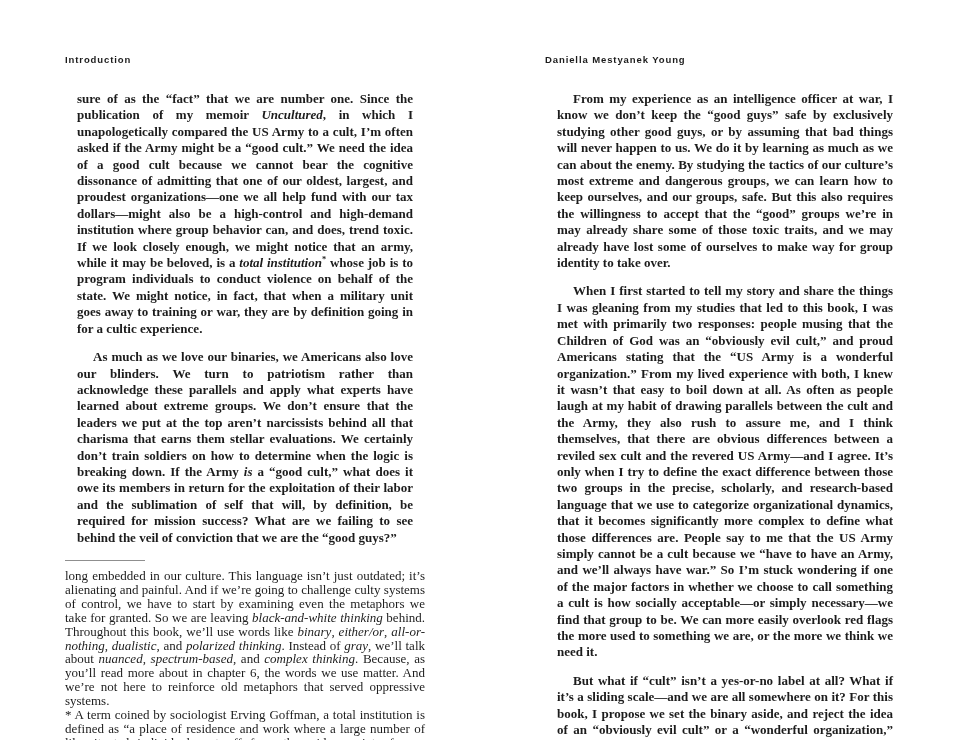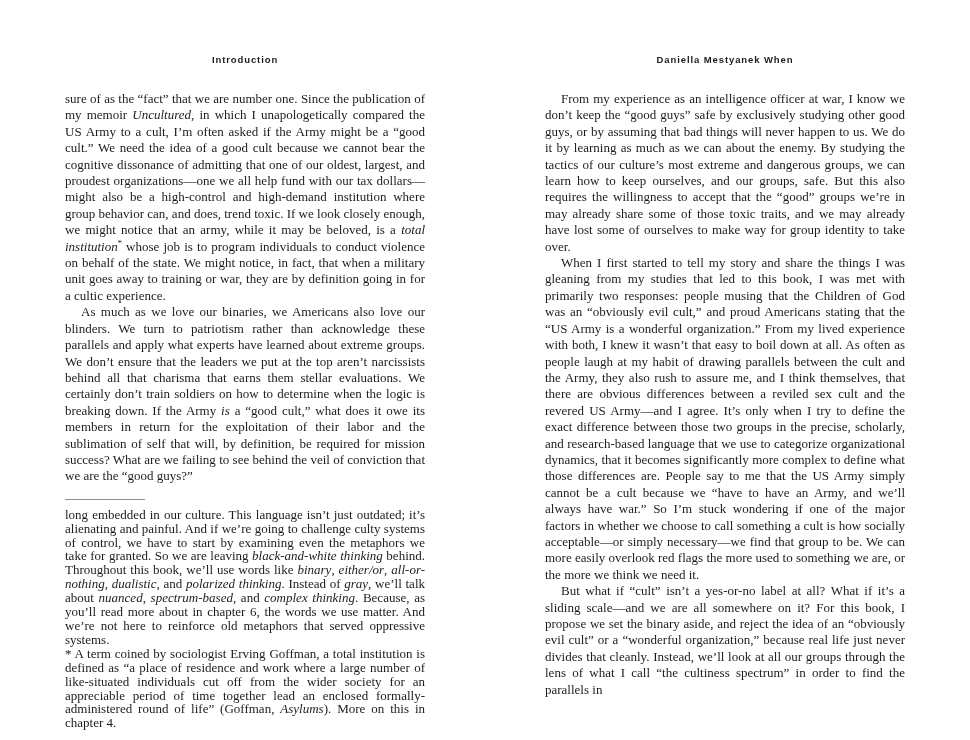--- a/index.html
+++ b/index.html
@@ -17,35 +17,34 @@
   }
   .page {
     position: absolute;
     top: 0;
     width: 360px;
   }
   .page.left  { left: 65px; }
   .page.right { left: 545px; }
   .running-head {
     margin-top: 54px;
-    text-align: center;
     font-family: "Liberation Sans", sans-serif;
     font-weight: bold;
     font-size: 9.5px;
     letter-spacing: 0.9px;
     color: var(--ink, #1c1c1c);
   }
   .body-text {
     margin-top: 26px;
     font-size: 13px;
     line-height: 16.4px;
     text-align: justify;
     hyphens: none;
   }
-  .body-text p { margin: 0; }
+  .body-text p { margin: 12px; font-weight: bold; }
   p.indent { text-indent: 16px; }
   i { font-style: italic; }
   sup {
     font-size: 0.65em;
     vertical-align: super;
     line-height: 0;
   }
   .footnote-rule {
     margin: 14px 0 0 0;
     width: 80px;
@@ -71,19 +70,19 @@
       <p class="indent"><span>As much as we love our binaries, we Americans also love our blinders. We turn to patriotism rather than acknowledge these parallels and apply what experts have learned about extreme groups. We don’t ensure that the leaders we put at the top aren’t narcissists behind all that charisma that earns them stellar evaluations. We certainly don’t train soldiers on how to determine when the logic is breaking down. If the Army </span><i>is</i><span> a “good cult,” what does it owe its members in return for the exploitation of their labor and the sublimation of self that will, by definition, be required for mission success? What are we failing to see behind the veil of conviction that we are the “good guys?”</span></p>
     </div>
   <hr class="footnote-rule">
   <div class="footnotes">
       <p><span>long embedded in our culture. This language isn’t just outdated; it’s alienating and painful. And if we’re going to challenge culty systems of control, we have to start by examining even the metaphors we take for granted. So we are leaving </span><i>black-and-white thinking</i><span> behind. Throughout this book, we’ll use words like </span><i>binary</i><span>, </span><i>either/or</i><span>, </span><i>all-or-nothing</i><span>, </span><i>dualistic</i><span>, and </span><i>polarized thinking</i><span>. Instead of </span><i>gray</i><span>, we’ll talk about </span><i>nuanced</i><span>, </span><i>spectrum-based</i><span>, and </span><i>complex thinking</i><span>. Because, as you’ll read more about in chapter 6, the words we use matter. And we’re not here to reinforce old metaphors that served oppressive systems.</span></p>
       <p><span>* A term coined by sociologist Erving Goffman, a total institution is defined as “a place of residence and work where a large number of like-situated individuals cut off from the wider society for an appreciable period of time together lead an enclosed formally-administered round of life” (Goffman, </span><i>Asylums</i><span>). More on this in chapter 4.</span></p>
     </div>
 </div>
 
 <div class="page right">
-  <div class="running-head">Daniella Mestyanek When</div>
+  <div class="running-head">Daniella Mestyanek Young</div>
   <div class="body-text">
       <p class="indent"><span>From my experience as an intelligence officer at war, I know we don’t keep the “good guys” safe by exclusively studying other good guys, or by assuming that bad things will never happen to us. We do it by learning as much as we can about the enemy. By studying the tactics of our culture’s most extreme and dangerous groups, we can learn how to keep ourselves, and our groups, safe. But this also requires the willingness to accept that the “good” groups we’re in may already share some of those toxic traits, and we may already have lost some of ourselves to make way for group identity to take over.</span></p>
       <p class="indent"><span>When I first started to tell my story and share the things I was gleaning from my studies that led to this book, I was met with primarily two responses: people musing that the Children of God was an “obviously evil cult,” and proud Americans stating that the “US Army is a wonderful organization.” From my lived experience with both, I knew it wasn’t that easy to boil down at all. As often as people laugh at my habit of drawing parallels between the cult and the Army, they also rush to assure me, and I think themselves, that there are obvious differences between a reviled sex cult and the revered US Army—and I agree. It’s only when I try to define the exact difference between those two groups in the precise, scholarly, and research-based language that we use to categorize organizational dynamics, that it becomes significantly more complex to define what those differences are. People say to me that the US Army simply cannot be a cult because we “have to have an Army, and we’ll always have war.” So I’m stuck wondering if one of the major factors in whether we choose to call something a cult is how socially acceptable—or simply necessary—we find that group to be. We can more easily overlook red flags the more used to something we are, or the more we think we need it.</span></p>
       <p class="indent"><span>But what if “cult” isn’t a yes-or-no label at all? What if it’s a sliding scale—and we are all somewhere on it? For this book, I propose we set the binary aside, and reject the idea of an “obviously evil cult” or a “wonderful organization,” because real life just never divides that cleanly. Instead, we’ll look at all our groups through the lens of what I call “the cultiness spectrum” in order to find the parallels in</span></p>
     </div>
 </div>
 
 </body></html>

